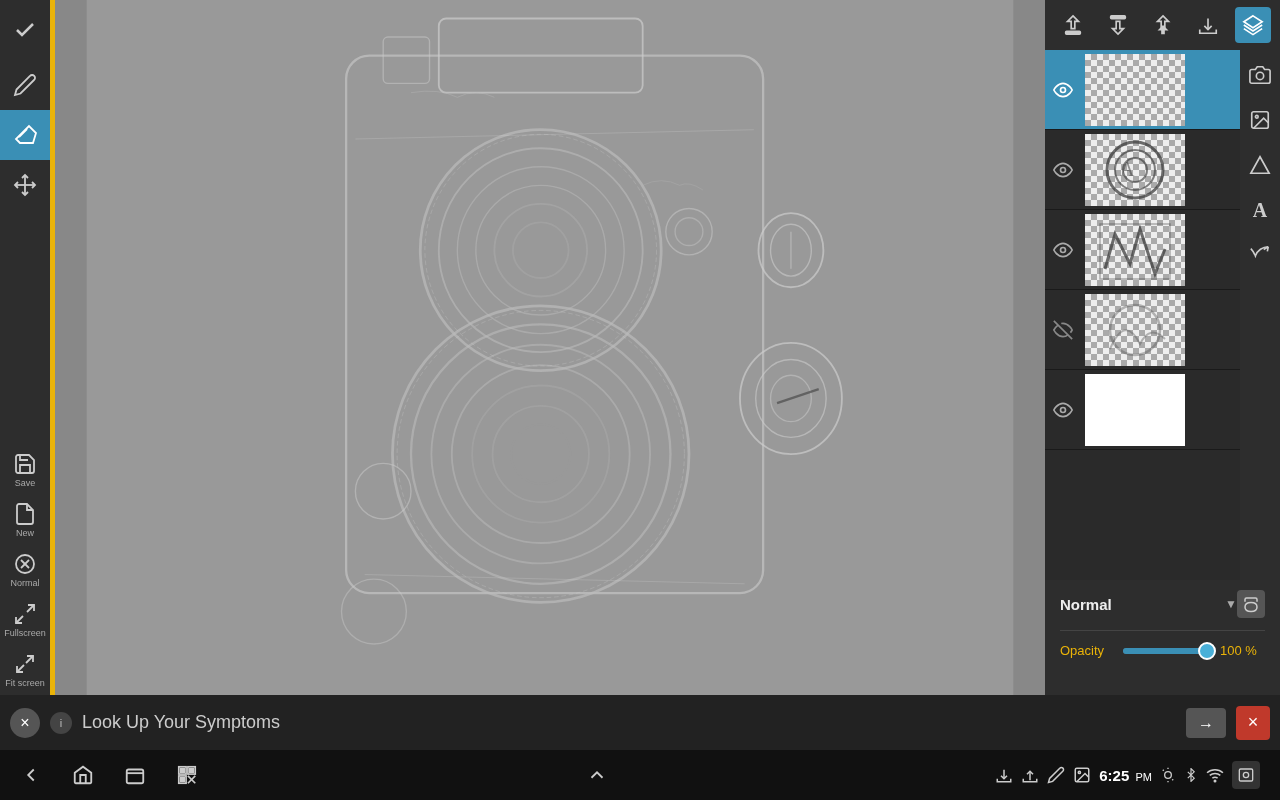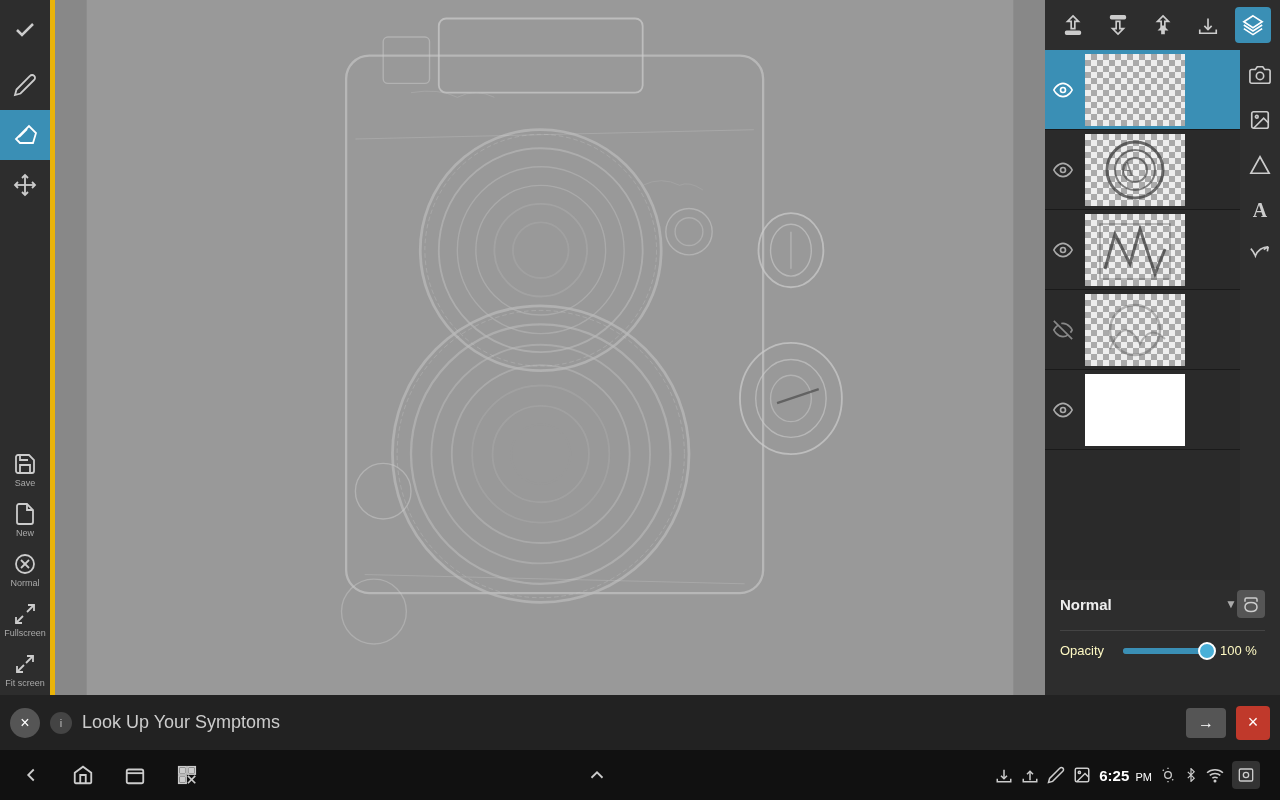--- a/index.html
+++ b/index.html
@@ -220,21 +220,21 @@
       display: flex;
       align-items: center;
       justify-content: center;
       color: #ccc;
     }
 
     .opacity-row {
       display: flex;
       align-items: center;
       gap: 8px;
-      color: #fef9c3;
+      color: #eab308;
       font-size: 13px;
     }
 
     .opacity-slider-track {
       flex: 1;
       height: 6px;
       background: #555;
       border-radius: 3px;
       position: relative;
     }

